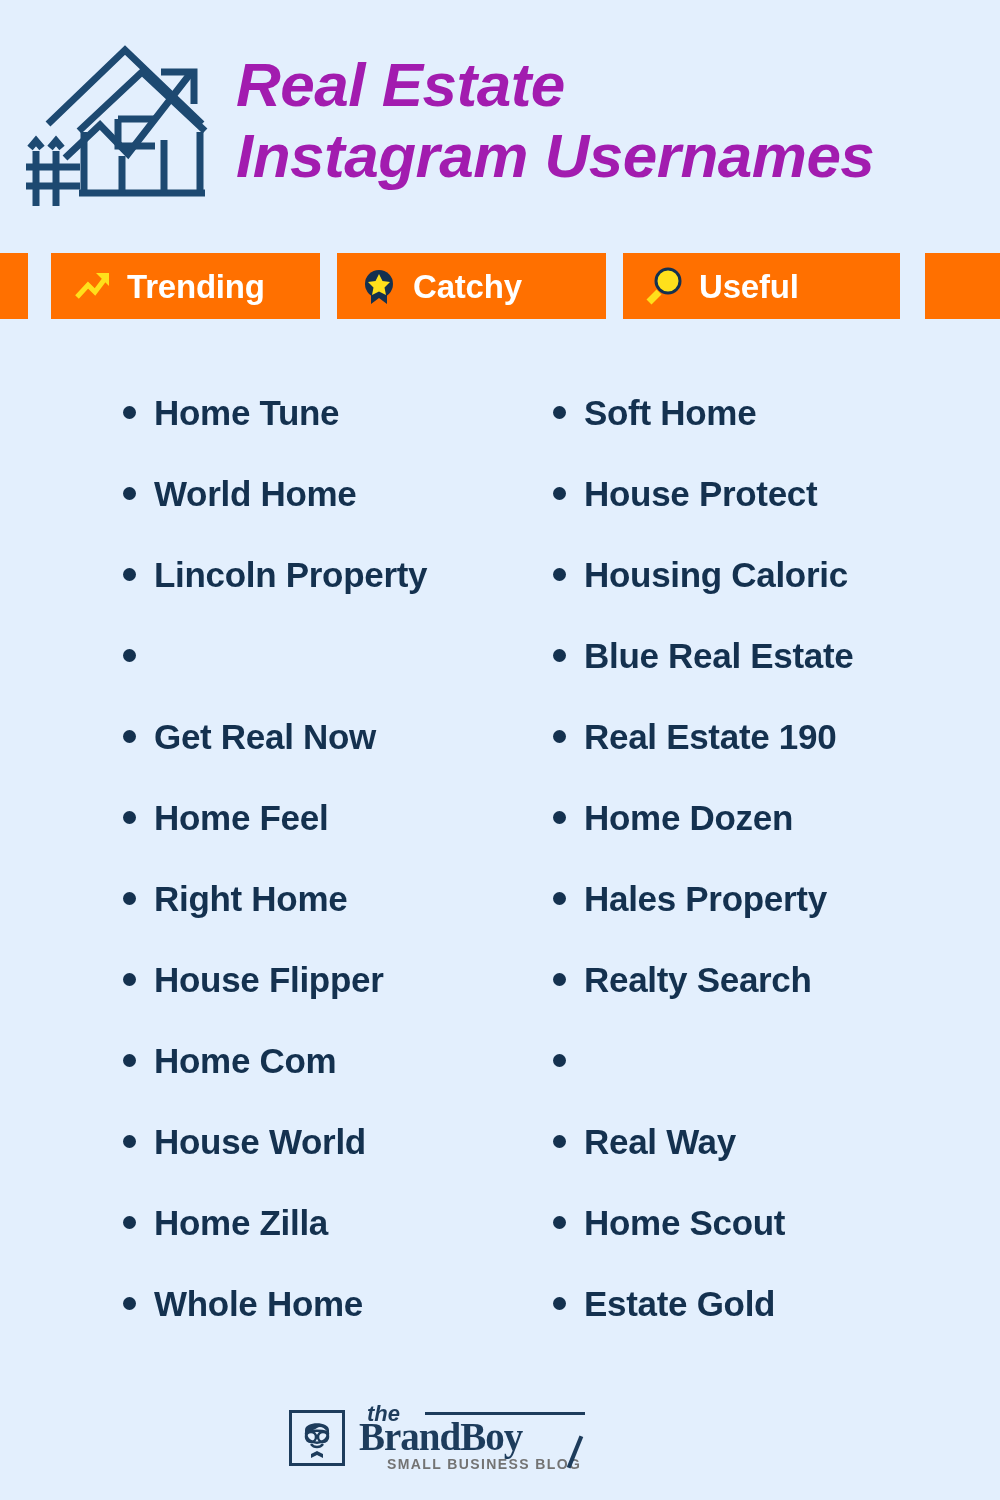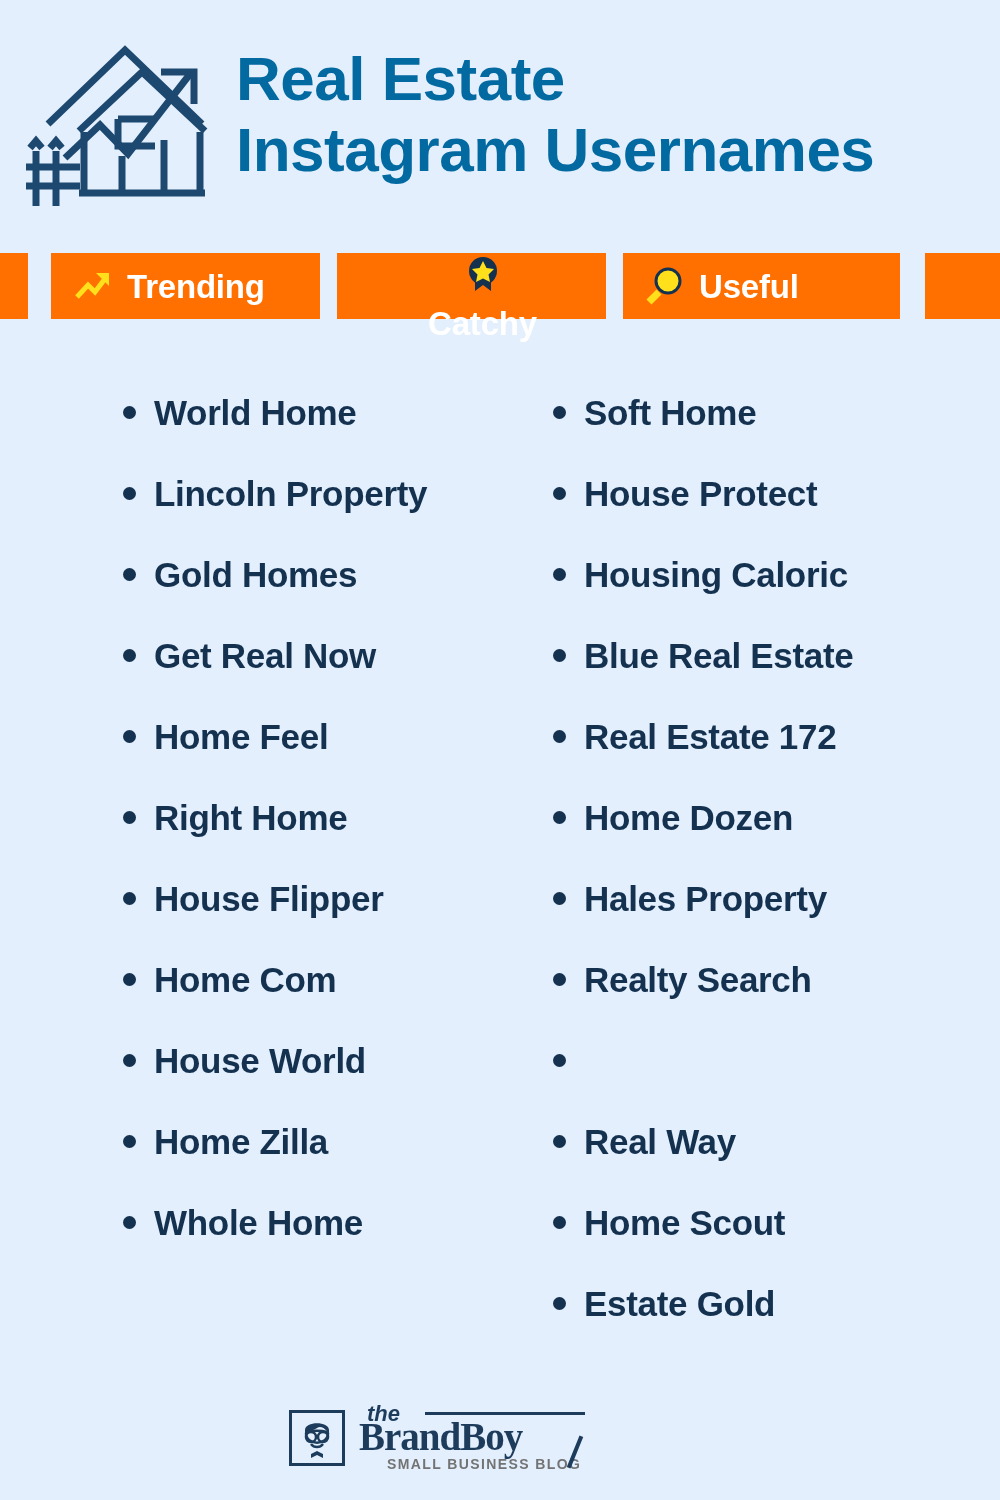--- a/index.html
+++ b/index.html
@@ -25,28 +25,29 @@
   }
 
   .header-icon {
     width: 210px;
     height: 175px;
     flex: 0 0 210px;
     margin-top: 8px;
   }
 
   .header-title {
-    color: #0369a1;
+    color: #a21caf;
     font-size: 62px;
     font-weight: bold;
     line-height: 1.14;
     letter-spacing: -0.5px;
     margin-left: 4px;
-    margin-top: 16px;
+    margin-top: 22px;
     white-space: nowrap;
+    font-style: italic;
   }
   .header-title .line { display: block; }
 
   
   .badge-bar {
     position: absolute;
     top: 253px;
     left: 0;
     width: 1000px;
     height: 49px;
@@ -65,21 +66,21 @@
     position: absolute;
     top: 0;
     height: 66px;
     background: #ff7000;
     display: flex;
     align-items: center;
     gap: 14px;
     padding-left: 22px;
   }
   .badge-1 { left: 51px;  width: 269px; }
-  .badge-2 { left: 337px; width: 269px; flex-direction: column; }
+  .badge-2 { left: 337px; width: 269px; }
   .badge-3 { left: 623px; width: 277px; }
 
   .badge-icon {
     width: 40px;
     height: 40px;
     flex: 0 0 40px;
     display: block;
   }
 
   .badge-label {
@@ -276,29 +277,32 @@
   </div>
 
   <div class="badge-edge right"></div>
 </div>
 
 <div class="list-area">
 
   <div class="list-col left">
     <div class="list-item">
         <span class="bullet"></span>
+        <span class="item-label">Home Tune</span>
+      </div>
+    <div class="list-item">
+        <span class="bullet"></span>
         <span class="item-label">World Home</span>
       </div>
     <div class="list-item">
         <span class="bullet"></span>
         <span class="item-label">Lincoln Property</span>
       </div>
     <div class="list-item">
         <span class="bullet"></span>
-        <span class="item-label">Gold Homes</span>
       </div>
     <div class="list-item">
         <span class="bullet"></span>
         <span class="item-label">Get Real Now</span>
       </div>
     <div class="list-item">
         <span class="bullet"></span>
         <span class="item-label">Home Feel</span>
       </div>
     <div class="list-item">
@@ -339,21 +343,21 @@
     <div class="list-item">
         <span class="bullet"></span>
         <span class="item-label">Housing Caloric</span>
       </div>
     <div class="list-item">
         <span class="bullet"></span>
         <span class="item-label">Blue Real Estate</span>
       </div>
     <div class="list-item">
         <span class="bullet"></span>
-        <span class="item-label">Real Estate 172</span>
+        <span class="item-label">Real Estate 190</span>
       </div>
     <div class="list-item">
         <span class="bullet"></span>
         <span class="item-label">Home Dozen</span>
       </div>
     <div class="list-item">
         <span class="bullet"></span>
         <span class="item-label">Hales Property</span>
       </div>
     <div class="list-item">

